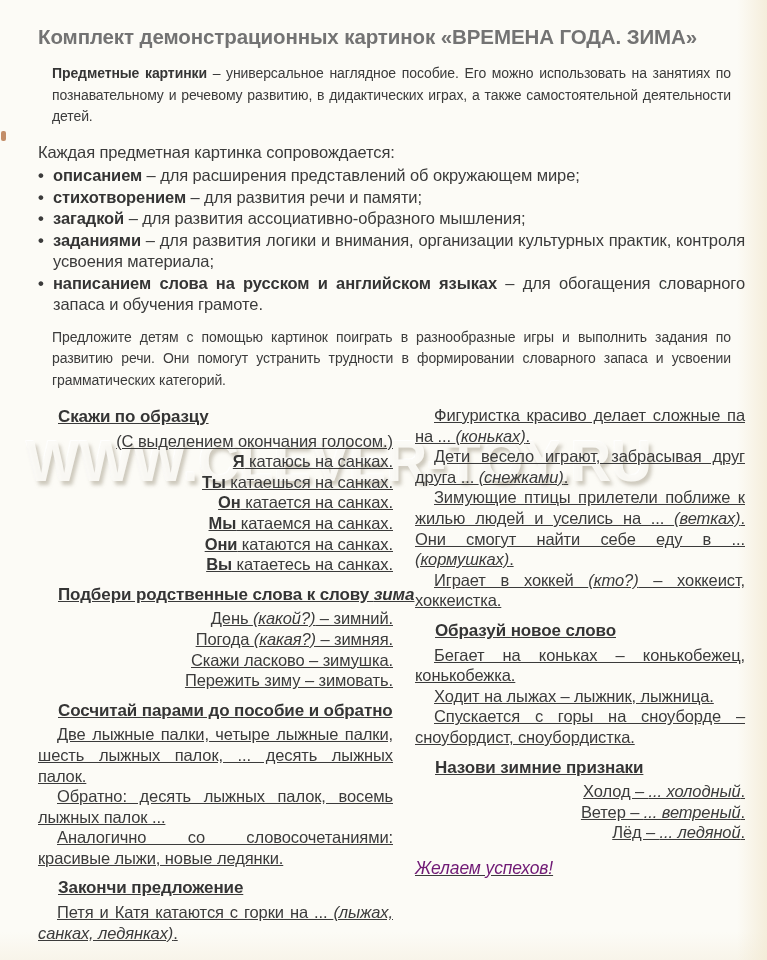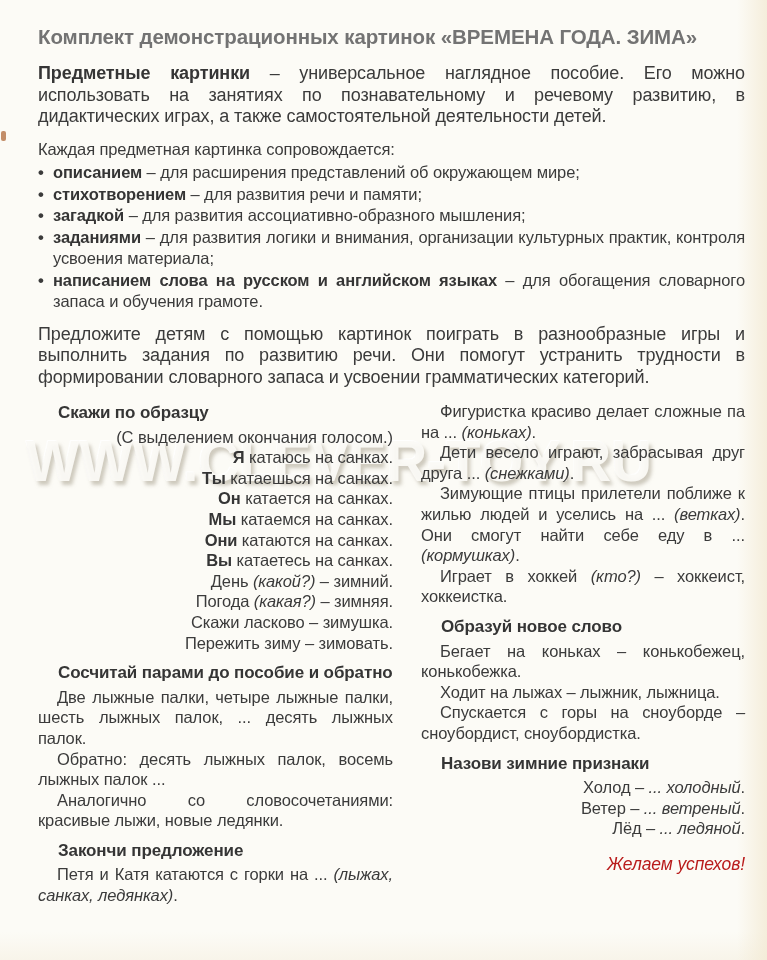--- a/index.html
+++ b/index.html
@@ -64,22 +64,22 @@
   .content { position: relative; z-index: 1; }
 
   .title {
     margin: 0 0 14px 0;
     font-size: 20.5px;
     line-height: 24px;
     font-weight: bold;
     color: #737373;
   }
   .intro {
-    margin: 0;
-    font-size: 18px;
+    margin: 14px;
+    font-size: 14px;
     line-height: 21.5px;
     text-align: justify;
   }
   .b { font-weight: bold; color: #353535; }
   .i { font-style: italic; }
   .list-intro {
     margin: 11px 0 2px 0;
     font-size: 16.5px;
     line-height: 21.5px;
   }
@@ -97,22 +97,23 @@
   }
   ul.bullets .bullet {
     position: absolute;
     left: 0; top: 0;
     font-weight: bold;
   }
   .p2 { margin-top: 11px; }
 
   .columns {
     display: flex;
-    gap: 28px;
+    gap: 22px;
     margin-top: 13px;
+    text-decoration: underline;
   }
   .col {
     font-size: 16.5px;
     line-height: 20.6px;
   }
   .col.left  { width: 355px; flex: none; }
   .col.right { flex: 1; }
 
   .blk.heading {
     margin: 10px 0 3px 0;
@@ -122,23 +123,23 @@
     color: #353535;
   }
   .blk.heading:first-child { margin-top: 2px; }
   .blk.para {
     text-indent: 19px;
     text-align: justify;
   }
   .blk.line { text-align: right; }
   .blk.closing {
     margin-top: 15px;
-    text-align: right;
+    text-align: left;
     font-size: 17.5px;
-    color: #b91c1c;
+    color: #701a75;
   }
 </style>
 </head>
 <body>
 
 <div class="page">
   <div class="watermark">WWW.CLEVER-TOY.RU</div>
   <div class="speck"></div>
 
   <div class="content">
@@ -161,20 +162,21 @@
     <div class="columns">
       <div class="col left">
           <div class="blk heading"><span class="b">Скажи по образцу</span></div>
           <div class="blk line"><span>(С выделением окончания голосом.)</span></div>
           <div class="blk line"><span class="b">Я</span><span> катаюсь на санках.</span></div>
           <div class="blk line"><span class="b">Ты</span><span> катаешься на санках.</span></div>
           <div class="blk line"><span class="b">Он</span><span> катается на санках.</span></div>
           <div class="blk line"><span class="b">Мы</span><span> катаемся на санках.</span></div>
           <div class="blk line"><span class="b">Они</span><span> катаются на санках.</span></div>
           <div class="blk line"><span class="b">Вы</span><span> катаетесь на санках.</span></div>
+          <div class="blk heading"><span class="b">Подбери родственные слова к слову </span><span class="b i">зима</span></div>
           <div class="blk line"><span>День </span><span class="i">(какой?)</span><span> – зимний.</span></div>
           <div class="blk line"><span>Погода </span><span class="i">(какая?)</span><span> – зимняя.</span></div>
           <div class="blk line"><span>Скажи ласково – зимушка.</span></div>
           <div class="blk line"><span>Пережить зиму – зимовать.</span></div>
           <div class="blk heading"><span class="b">Сосчитай парами до пособие и обратно</span></div>
           <div class="blk para"><span>Две лыжные палки, четыре лыжные палки, шесть лыжных палок, ... десять лыжных палок.</span></div>
           <div class="blk para"><span>Обратно: десять лыжных палок, восемь лыжных палок ...</span></div>
           <div class="blk para"><span>Аналогично со словосочетаниями: красивые лыжи, новые ледянки.</span></div>
           <div class="blk heading"><span class="b">Закончи предложение</span></div>
           <div class="blk para"><span>Петя и Катя катаются с горки на ... </span><span class="i">(лыжах, санках, ледянках)</span><span>.</span></div>

